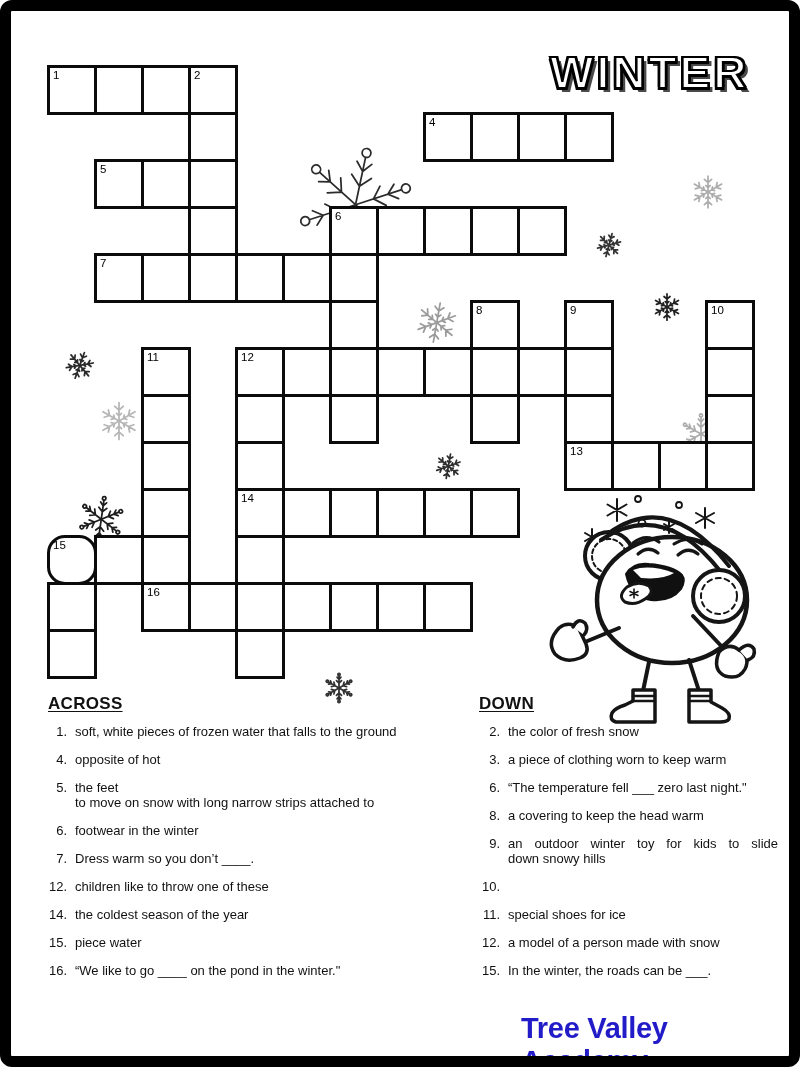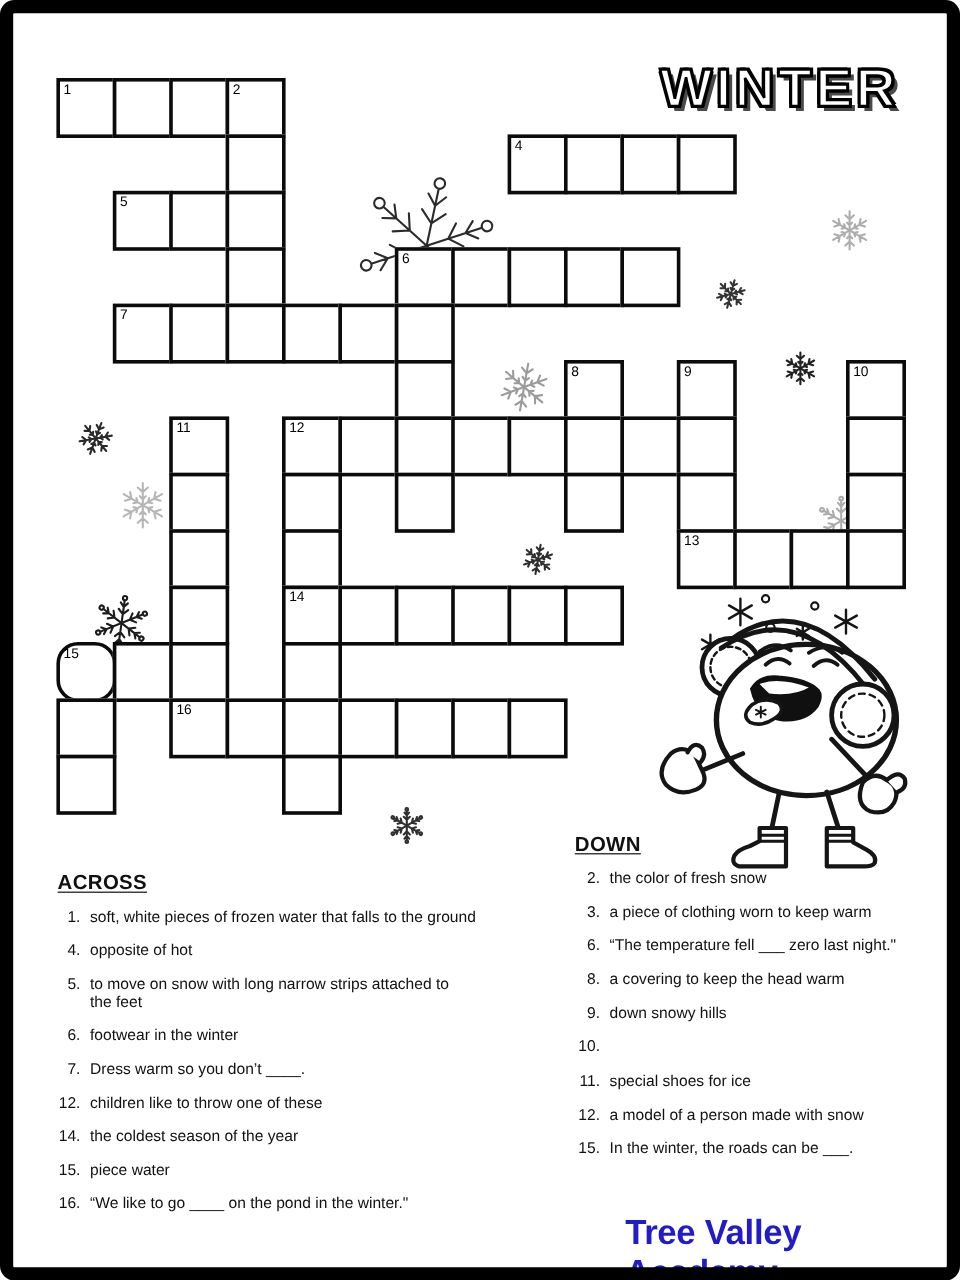--- a/index.html
+++ b/index.html
@@ -46,21 +46,21 @@
   .clues h2{
     margin:0 0 11px 8px; font-size:17px; letter-spacing:0.3px;
     text-decoration:underline; text-underline-offset:2px; font-weight:700;
   }
   .clues ol{list-style:none; margin:0; padding:0;}
   .clues li{display:flex; margin-bottom:13.5px; font-size:13px; line-height:14.6px;}
   .clues .num{flex:none; width:27px; text-align:right; margin-right:8px;}
   .clues .txt{flex:1;}
   .clues .txt span{display:block;}
   .clues .txt span.j{text-align:justify; text-align-last:justify;}
-  .across{left:40px; top:694px; width:412px;margin-top:32px;}
+  .across{left:40px; top:694px; width:412px;}
   .down{left:471px; top:694px; width:307px;}
   .down .num{width:29px;}
   
   .brand{
     position:absolute; left:521px; top:1012px; z-index:8;
     font-size:29px; font-weight:700; letter-spacing:-0.3px;
   }
   .defs-holder{position:absolute; width:0; height:0; overflow:hidden;}
 </style>
 </head>
@@ -301,22 +301,22 @@
         </li>
         <li>
           <span class="num">4.</span>
           <div class="txt">
             <span>opposite of hot</span>
           </div>
         </li>
         <li>
           <span class="num">5.</span>
           <div class="txt">
+            <span>the feet</span>
             <span>to move on snow with long narrow strips attached to</span>
-            <span>the feet</span>
           </div>
         </li>
         <li>
           <span class="num">6.</span>
           <div class="txt">
             <span>footwear in the winter</span>
           </div>
         </li>
         <li>
           <span class="num">7.</span>
@@ -373,20 +373,21 @@
         </li>
         <li>
           <span class="num">8.</span>
           <div class="txt">
             <span>a covering to keep the head warm</span>
           </div>
         </li>
         <li>
           <span class="num">9.</span>
           <div class="txt">
+            <span class="j">an outdoor winter toy for kids to slide</span>
             <span>down snowy hills</span>
           </div>
         </li>
         <li>
           <span class="num">10.</span>
         </li>
         <li>
           <span class="num">11.</span>
           <div class="txt">
             <span>special shoes for ice</span>

